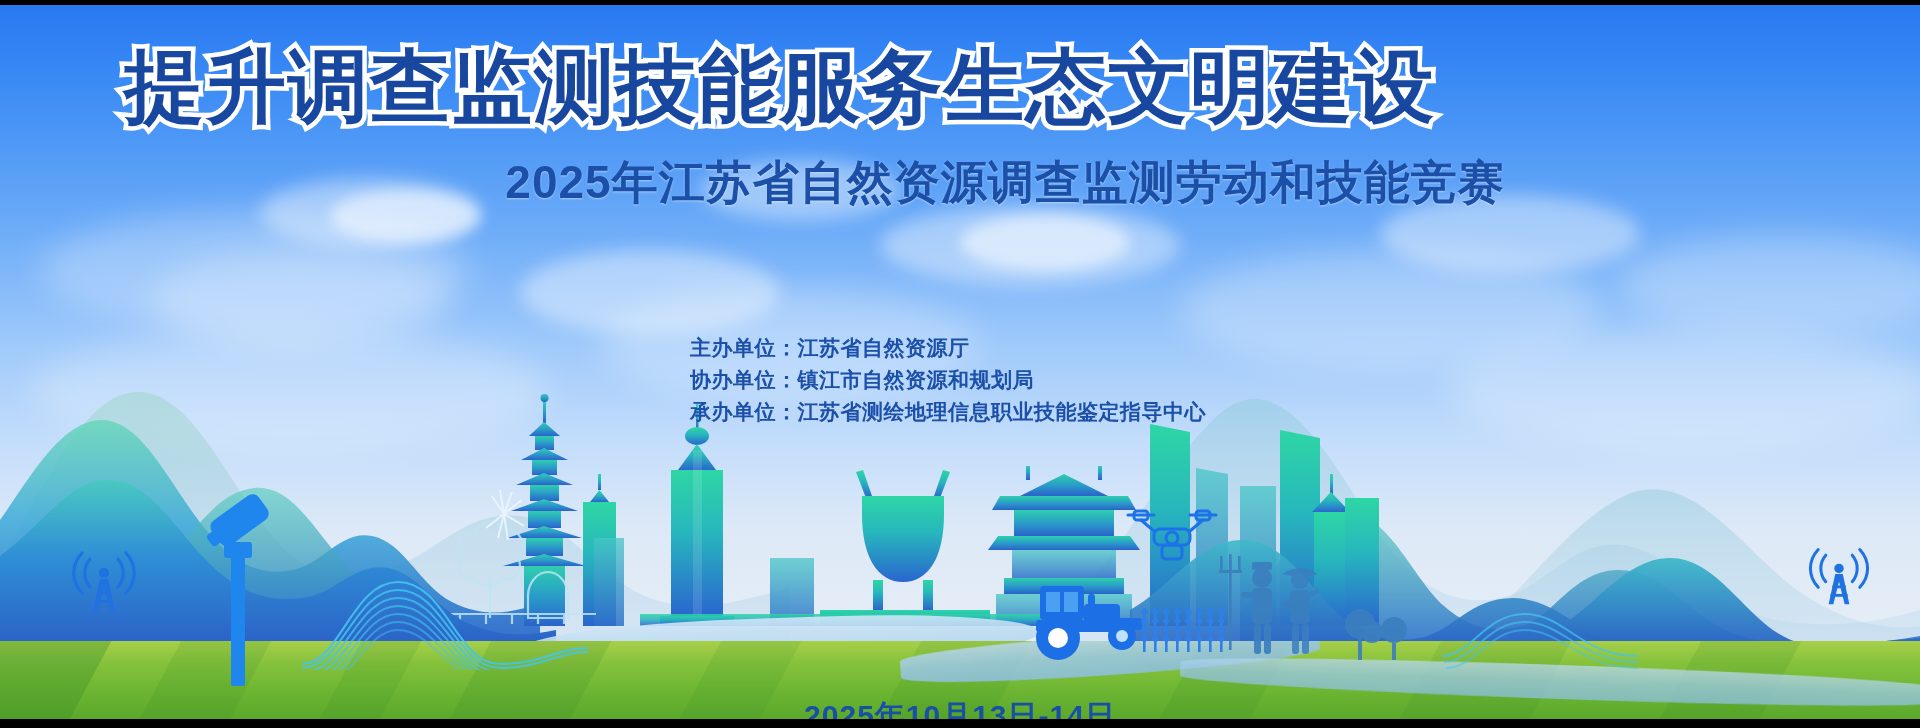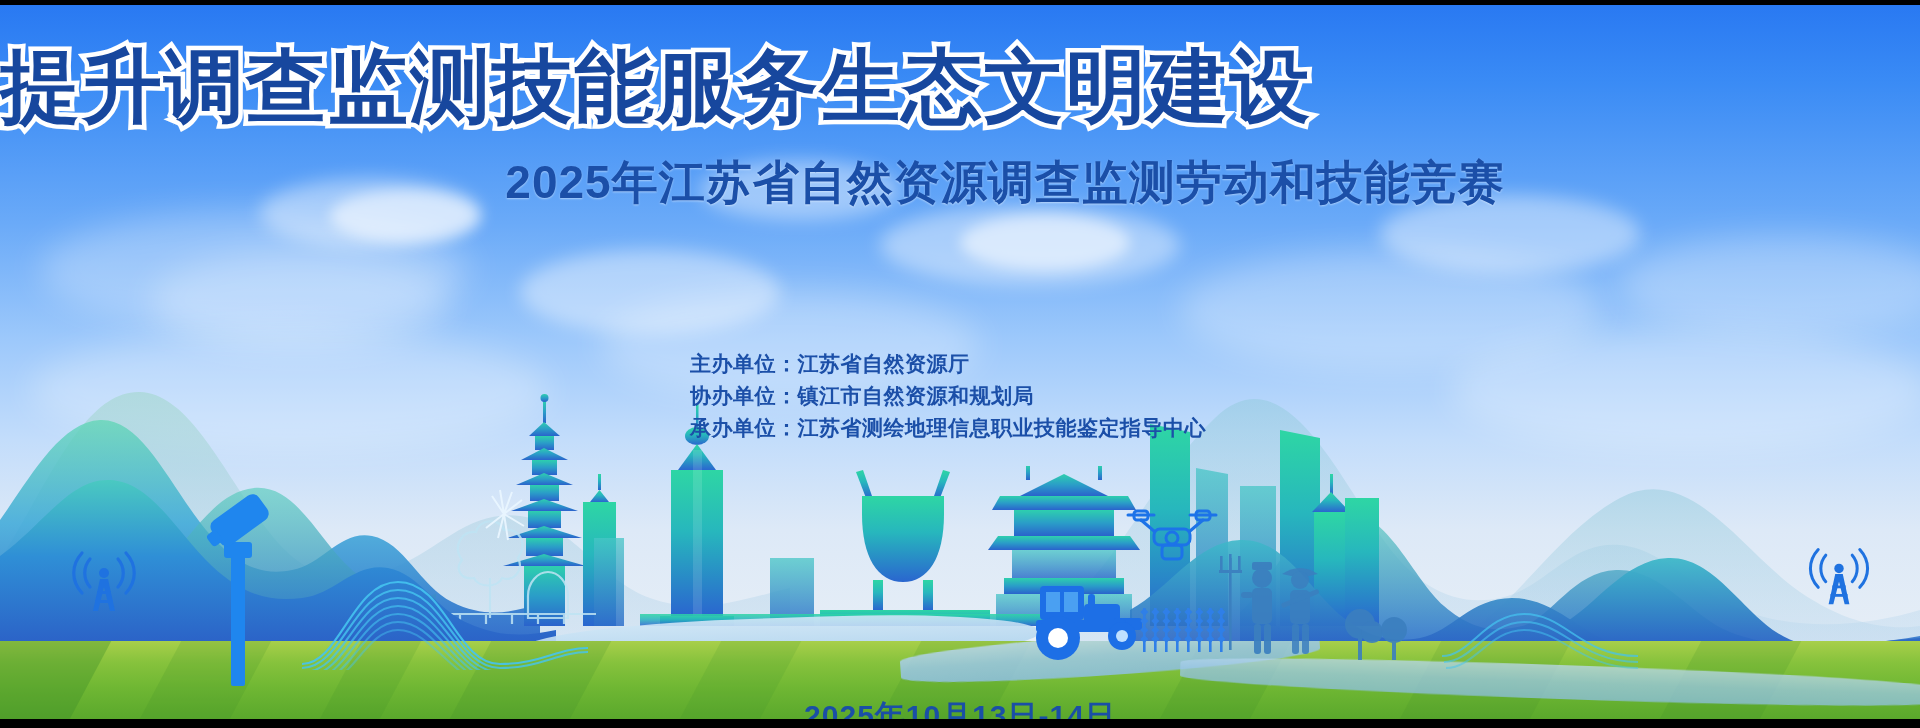--- a/index.html
+++ b/index.html
@@ -19,36 +19,36 @@
                   #9cc8fb 52%,#c3ddfb 68%,#dde9f7 82%,#e6eef6 100%);}
 
   
   .cloud{position:absolute;background:rgba(255,255,255,.40);border-radius:50%;
          filter:blur(9px);}
   .cloud.soft{background:rgba(255,255,255,.26);filter:blur(16px);}
   .cloud.strong{background:rgba(255,255,255,.55);filter:blur(7px);}
   svg.layer{position:absolute;left:0;display:block;}
 
   
-  .headline-wrap{position:absolute;left:0;top:44px;width:1560px;z-index:30;}
+  .headline-wrap{position:absolute;left:0;top:44px;width:1560px;text-align:center;z-index:30;}
   .headline{
     display:inline-block;
     font-size:80px;line-height:1.08;font-weight:bold;letter-spacing:2px;
     color:#17479e;
     -webkit-text-stroke:9px #ffffff;
     paint-order:stroke fill;
     text-shadow:0 3px 0 rgba(255,255,255,.9);
   }
 
   .subtitle-wrap{position:absolute;left:0;top:152px;width:1920px;text-align:center;z-index:30;margin-left:45px;}
   .subtitle{display:inline-block;font-size:46px;font-weight:bold;letter-spacing:1px;
             color:#1b4fa8;text-shadow:0 1px 2px rgba(255,255,255,.45);}
 
   
-  .orgs{position:absolute;left:690px;top:348px;z-index:30;
+  .orgs{position:absolute;left:690px;top:332px;z-index:30;
         color:#1b4fa8;font-size:21px;font-weight:bold;line-height:32px;letter-spacing:.5px;}
   .orgs .row{white-space:nowrap;}
 
   
   .date{position:absolute;left:0;top:696px;width:1920px;text-align:center;z-index:40;}
   .date span{font-size:30px;font-weight:bold;color:#1a4fa6;letter-spacing:1px;}
 
   
   .ground{position:absolute;left:0;bottom:9px;width:1920px;height:78px;z-index:20;overflow:hidden;}
   .ground .base{position:absolute;inset:0;

